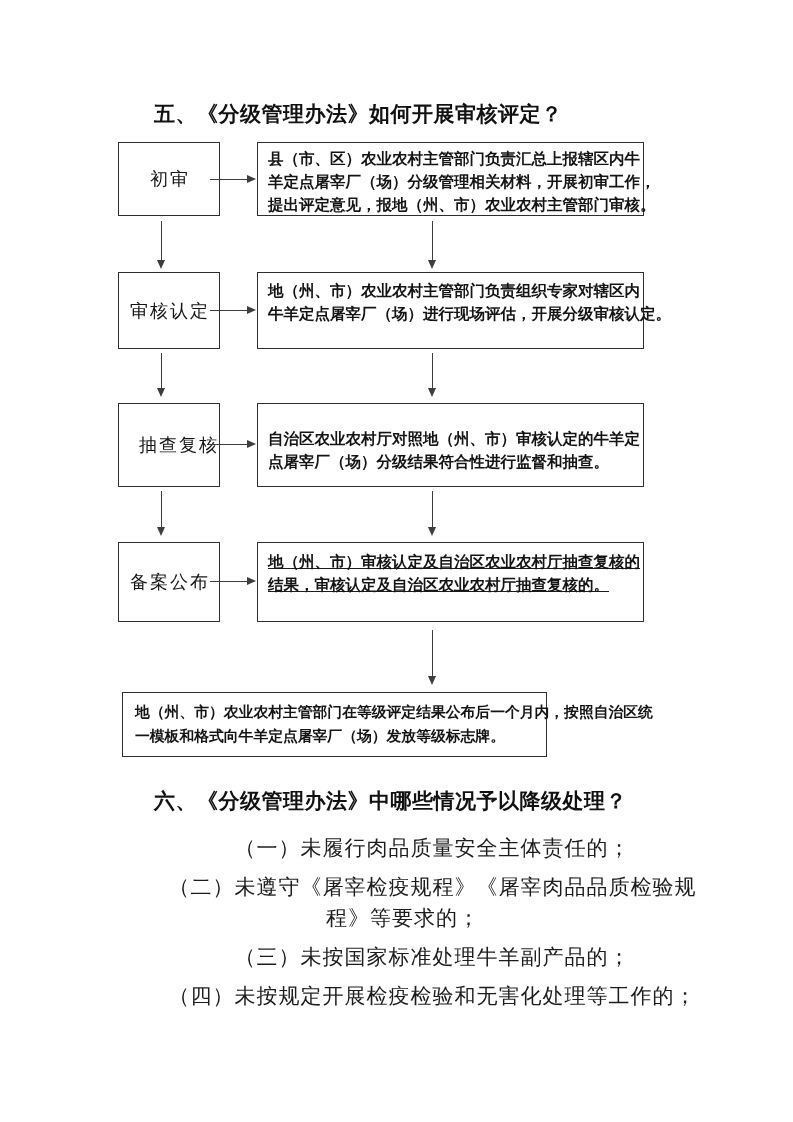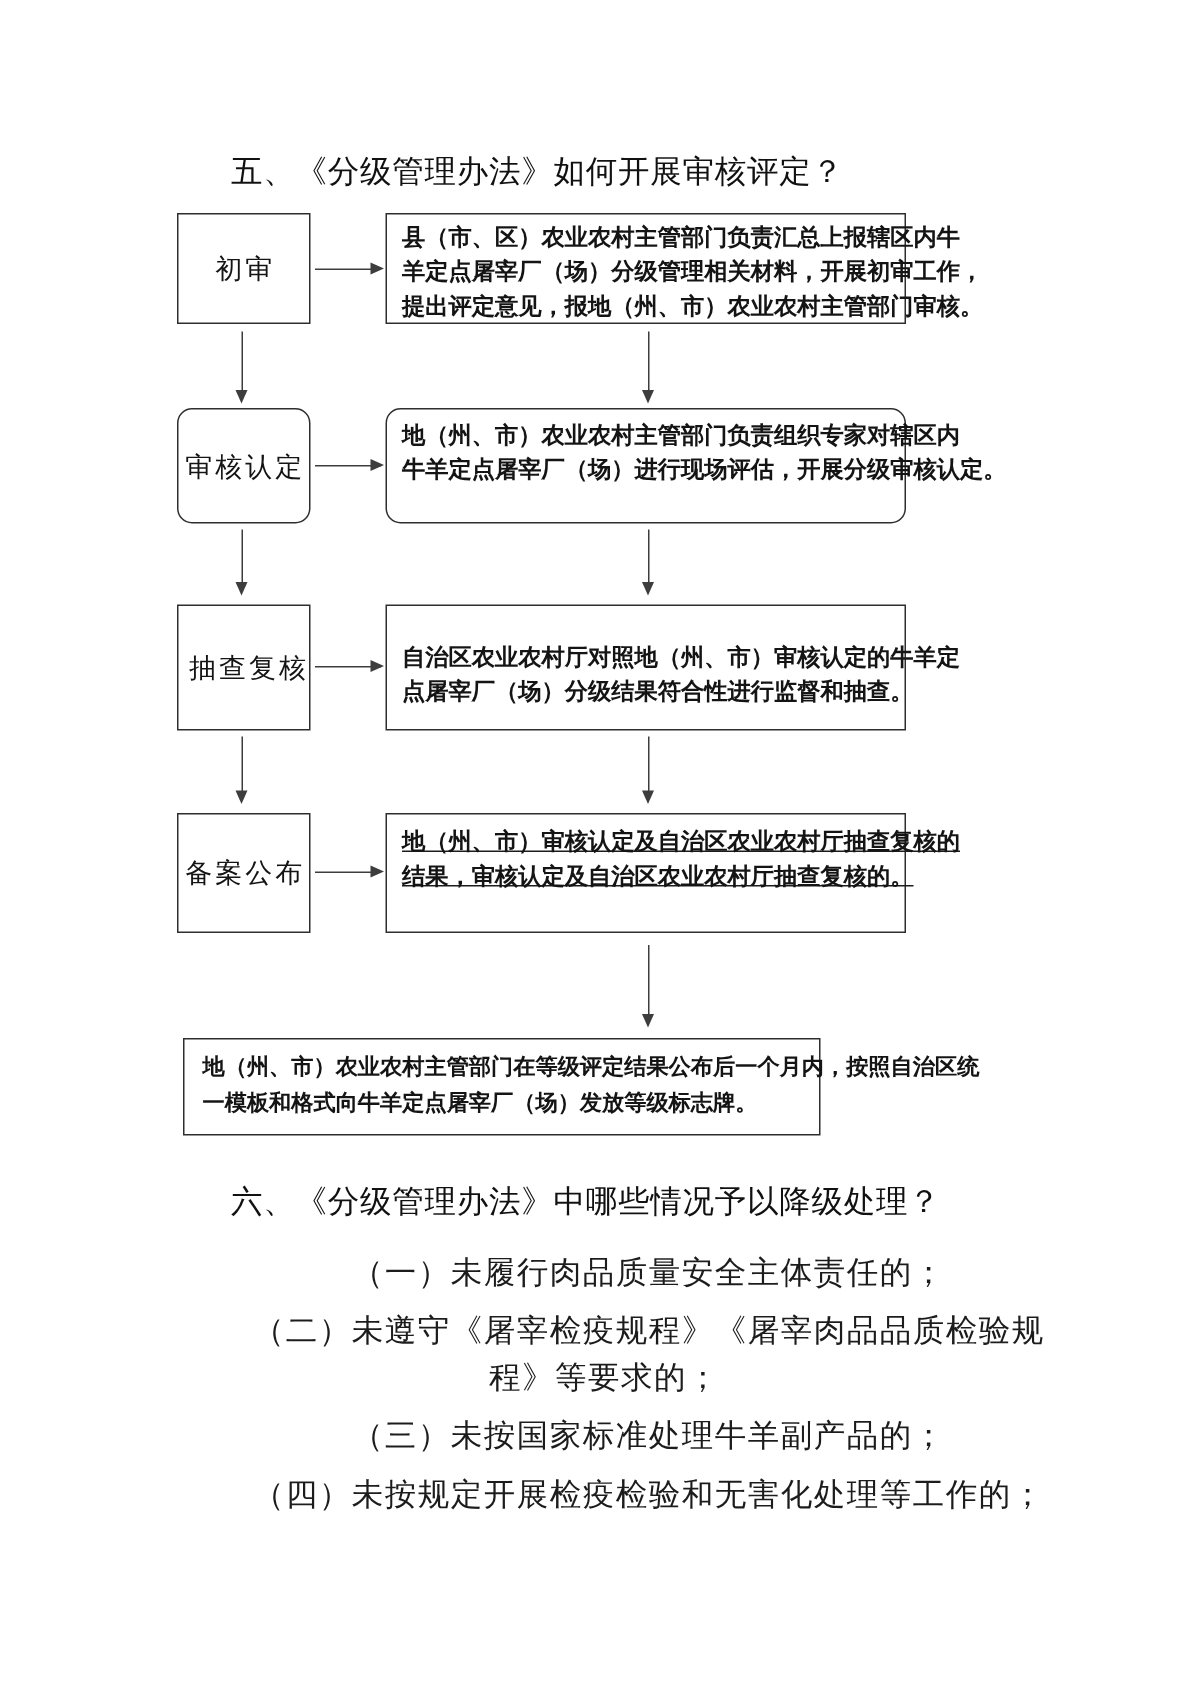--- a/index.html
+++ b/index.html
@@ -3,41 +3,41 @@
 <meta charset="utf-8">
 <style>
   html,body { margin:0; padding:0; background:#ffffff; }
   .page {
     position:relative; width:793px; height:1122px; margin:0 auto;
     background:#ffffff; color:#1c1c1c; overflow:hidden;
     font-family:"Liberation Serif", serif;
   }
   .sec-title {
     position:absolute; margin:0; white-space:nowrap;
-    font-family:"Liberation Sans", sans-serif; font-weight:400;
+    font-family:"Liberation Sans", sans-serif; font-weight:700;
     font-size:21px; letter-spacing:0.5px; color:#111111;
   }
   .t5 { left:154px; top:100px; }
   .t6 { left:154px; top:787px; }
 
   .box {
     position:absolute; box-sizing:border-box; background:#ffffff;
     border:1.6px solid #2e2e2e;
   }
   .lbox {
-    left:118px; width:89px; display:flex; align-items:center; justify-content:center;
+    left:118px; width:102px; display:flex; align-items:center; justify-content:center;
     font-size:18px; letter-spacing:2px; text-indent:2px; color:#141414;
   }
-  .rbox { left:257px; width:347px; }
+  .rbox { left:257px; width:387px; }
   .rbox .ln, .wbox .ln {
     display:block; white-space:nowrap; font-weight:700;
     font-size:15.5px; line-height:23px; color:#141414;
   }
   .r1 { top:142px; height:74px; }
-  .r2 { top:272px; height:77px;border-radius:10px; }
+  .r2 { top:272px; height:77px; }
   .r3 { top:403px; height:84px;justify-content:flex-end; }
   .r4 { top:542px; height:80px; }
   .rbox.r1 { padding:4px 10px 0; }
   .rbox.r2 { padding:6px 10px 0; }
   .rbox.r3 { padding:23px 10px 0; }
   .rbox.r4 { padding:7px 10px 0;text-decoration:underline; }
 
   .wbox { left:122px; top:692px; width:425px; height:65px; padding:7px 12px 0; }
   .wbox .ln { font-size:14.8px; line-height:24px; }
 

